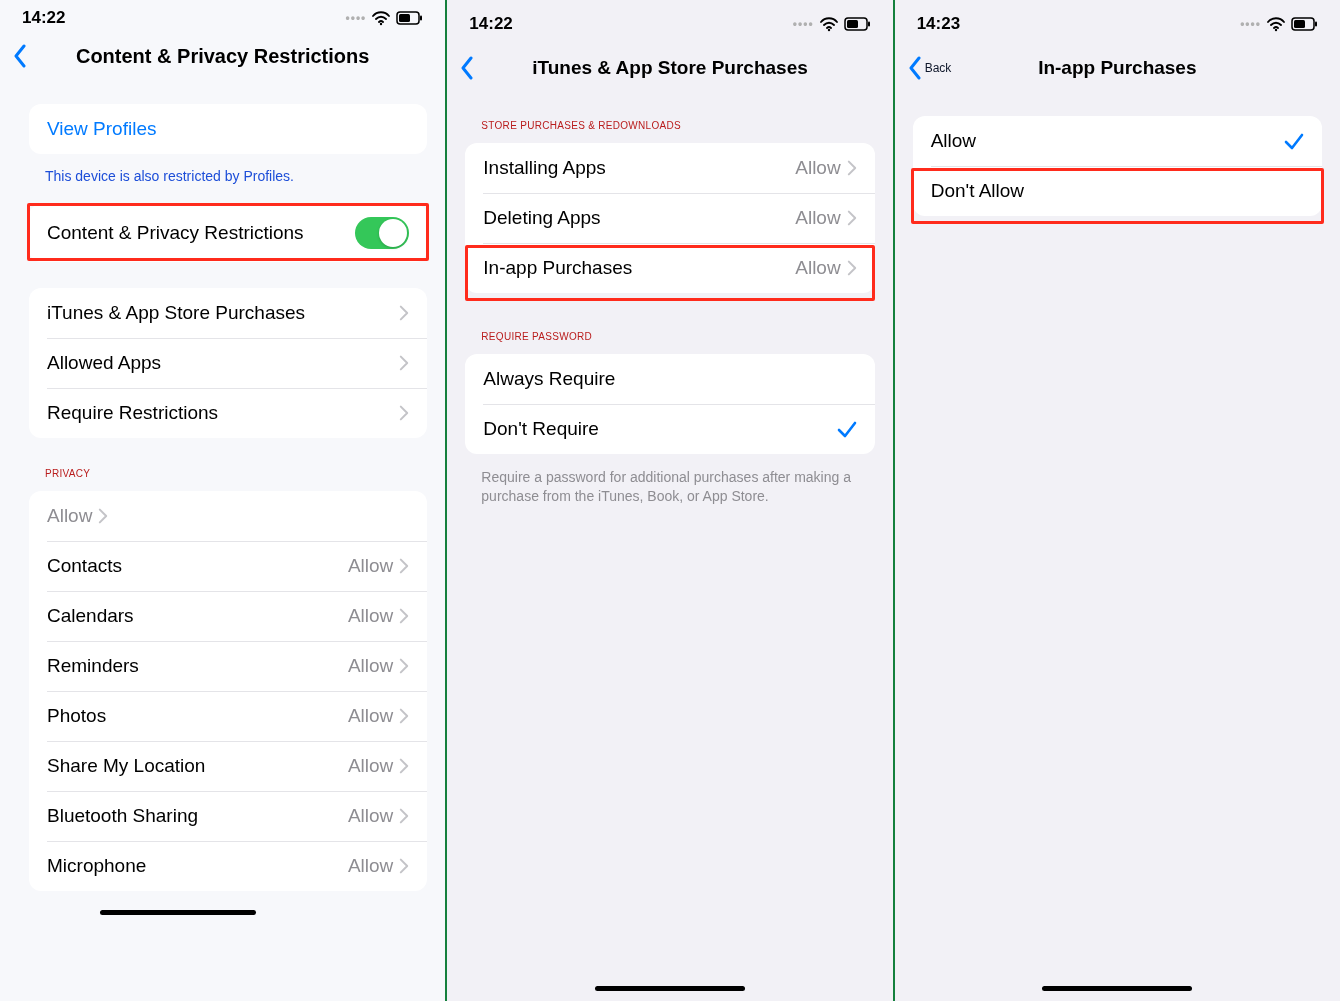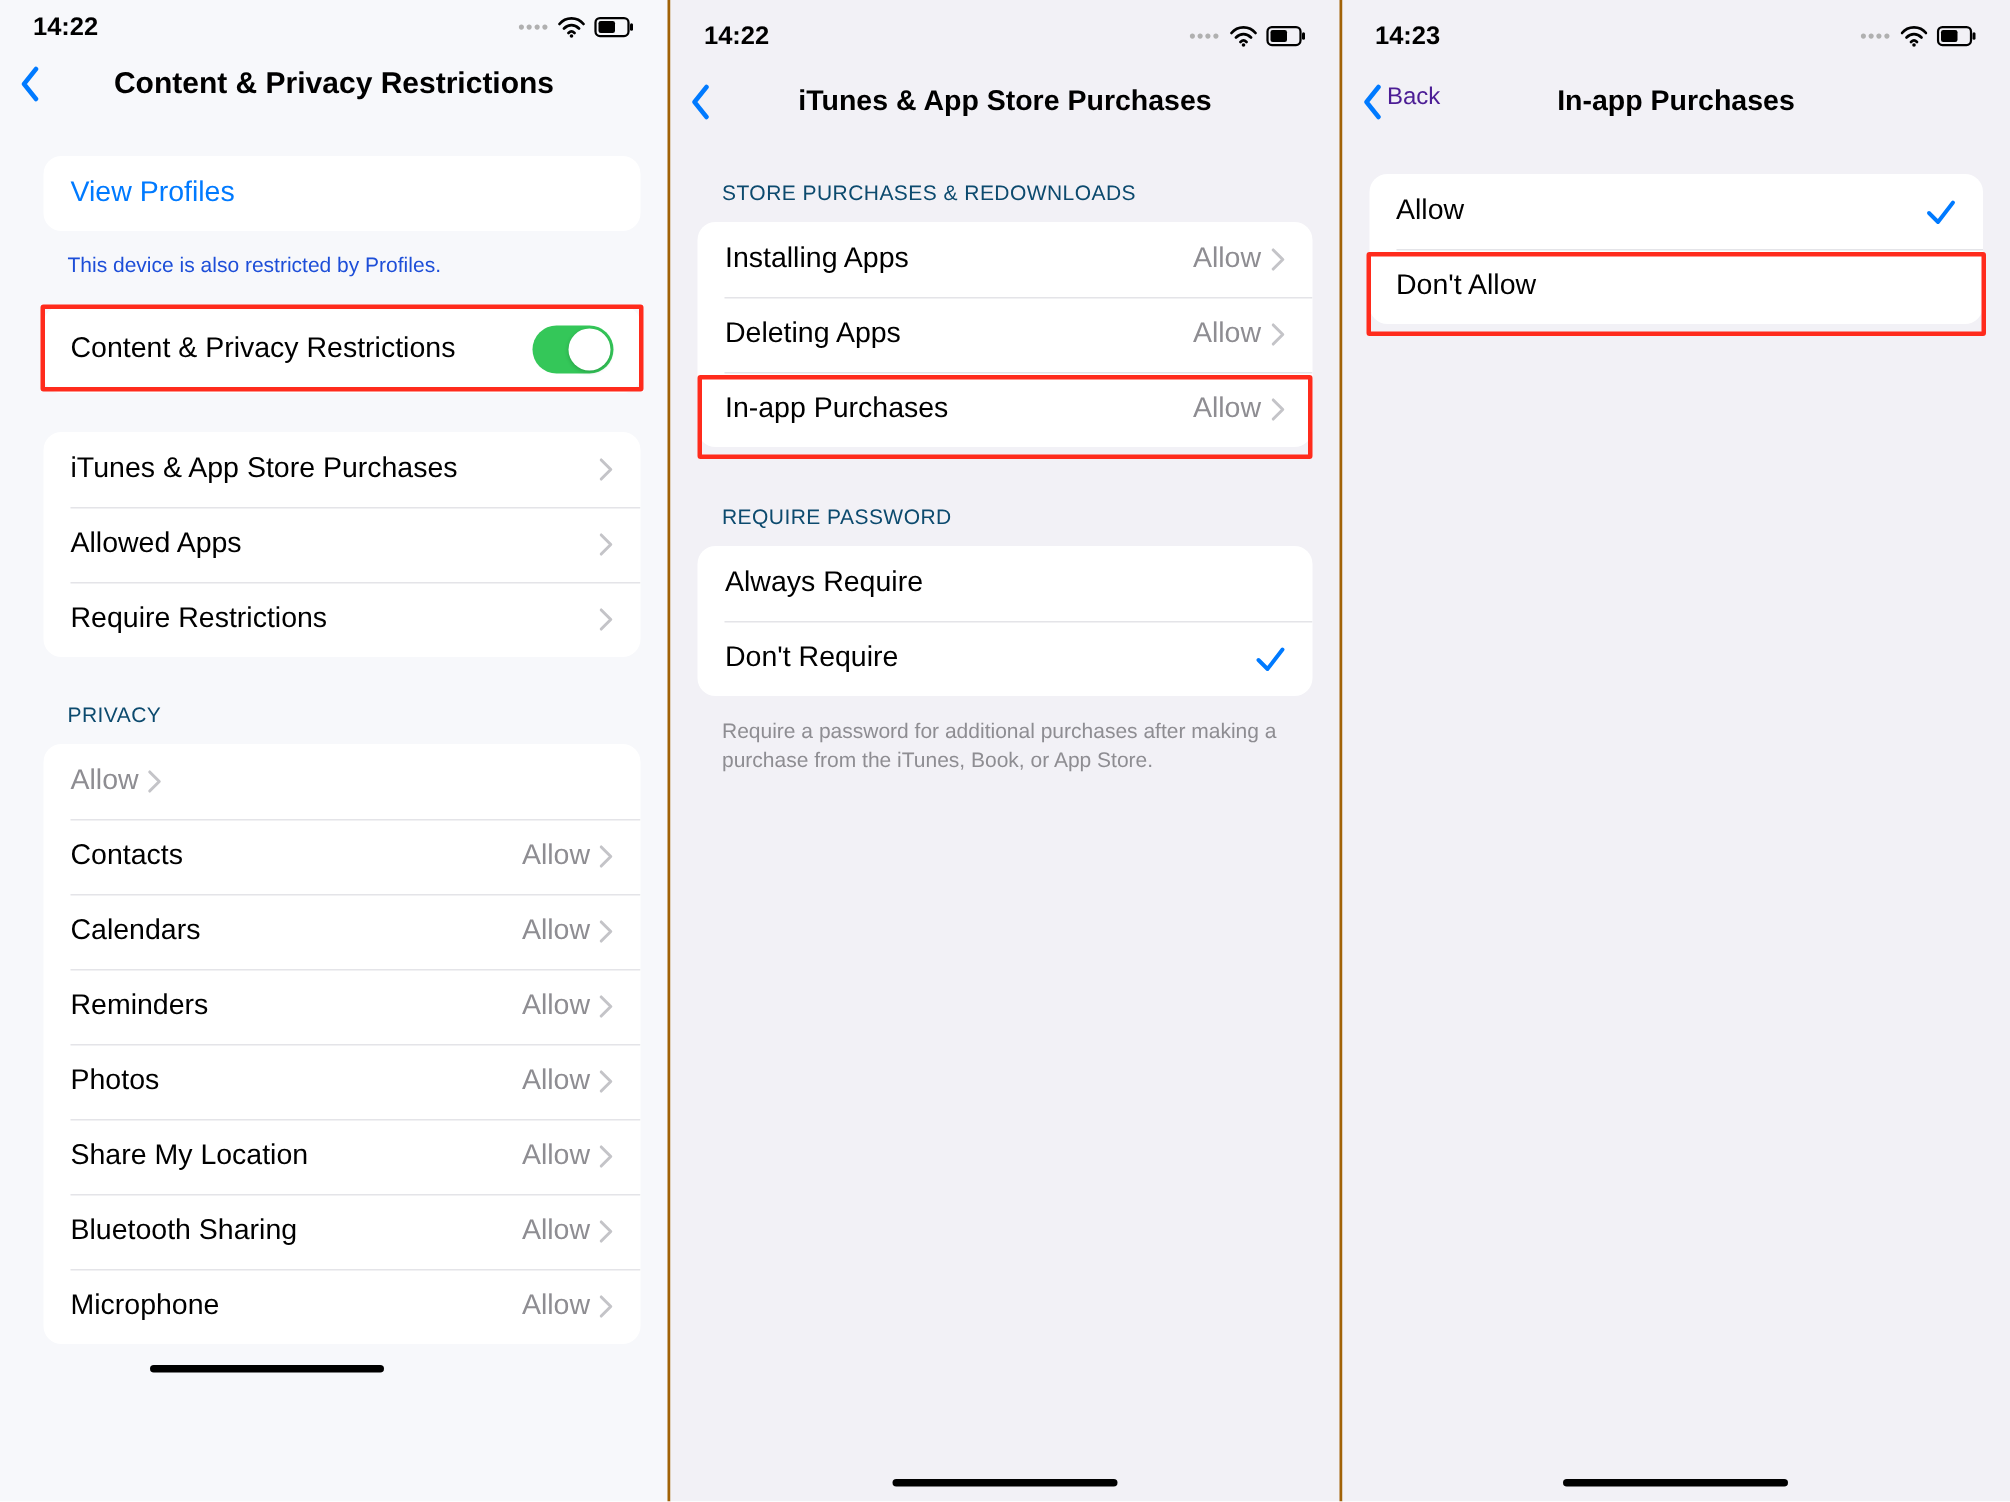--- a/index.html
+++ b/index.html
@@ -9,21 +9,21 @@
     width: 1340px;
     height: 1001px;
     overflow: hidden;
   }
   .container { display: flex; width: 100%; height: 100%; }
   .panel {
     flex: 1;
     background: #f2f1f6;
     position: relative;
     overflow: hidden;
-    border-right: 2px solid #a16207;
+    border-right: 2px solid #15803d;
   }
   .panel:last-child { border-right: none; }
   .panel.first { background: #f7f8fb; }
 
   
   .status-bar {
     display: flex;
     justify-content: space-between;
     align-items: center;
     padding: 14px 22px 4px 22px;
@@ -39,42 +39,43 @@
   .nav {
     display: flex;
     align-items: center;
     padding: 14px 10px 10px 10px;
     position: relative;
     min-height: 52px;
   }
   .nav.first-nav { padding: 6px 10px 10px 10px; }
   .back-btn {
     display: flex;
-    color: #4c1d95;
-    font-size: 16px;
+    align-items: center;
+    color: #0f172a;
+    font-size: 12px;
     gap: 2px;
     cursor: pointer;
     padding: 4px 2px;
   }
   .back-btn .chev { width: 16px; height: 24px; }
   .nav-title {
     position: absolute;
     left: 0; right: 0;
     text-align: center;
     font-weight: 600;
     font-size: 19px;
     pointer-events: none;
   }
   .nav-title.lg { font-size: 20px; }
 
   
   .content { padding: 0 0 40px 0; }
   .section-header {
-    color: #0c4a6e;
-    font-size: 14px;
+    color: #b91c1c;
+    font-size: 10px;
     padding: 26px 34px 8px 34px;
     letter-spacing: 0.3px;
   }
   .section-footer {
     color: #8e8d92;
     font-size: 14px;
     padding: 10px 34px 0 34px;
     line-height: 1.35;
   }
   .group {

